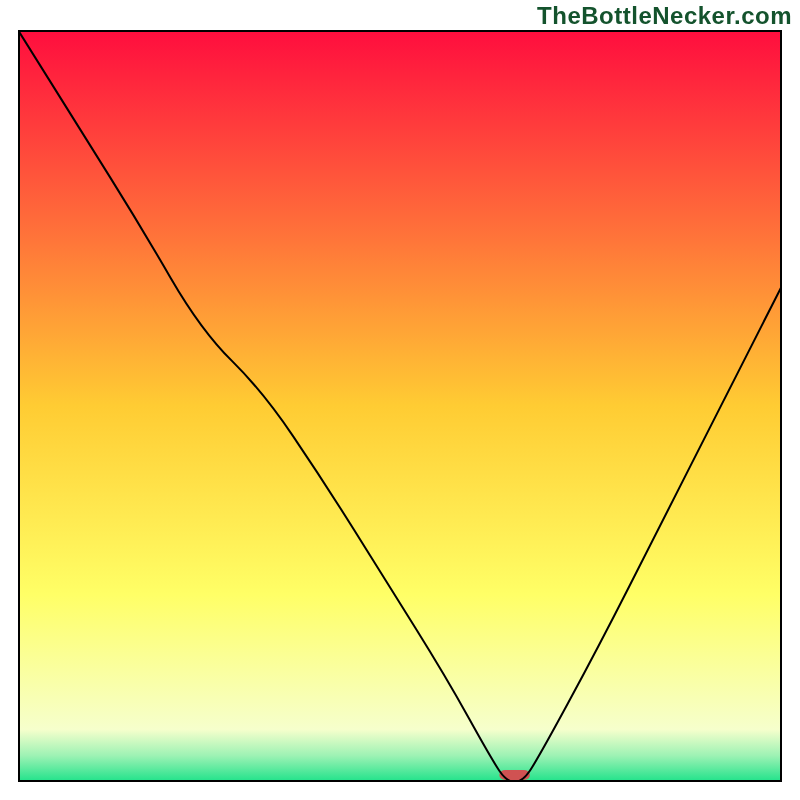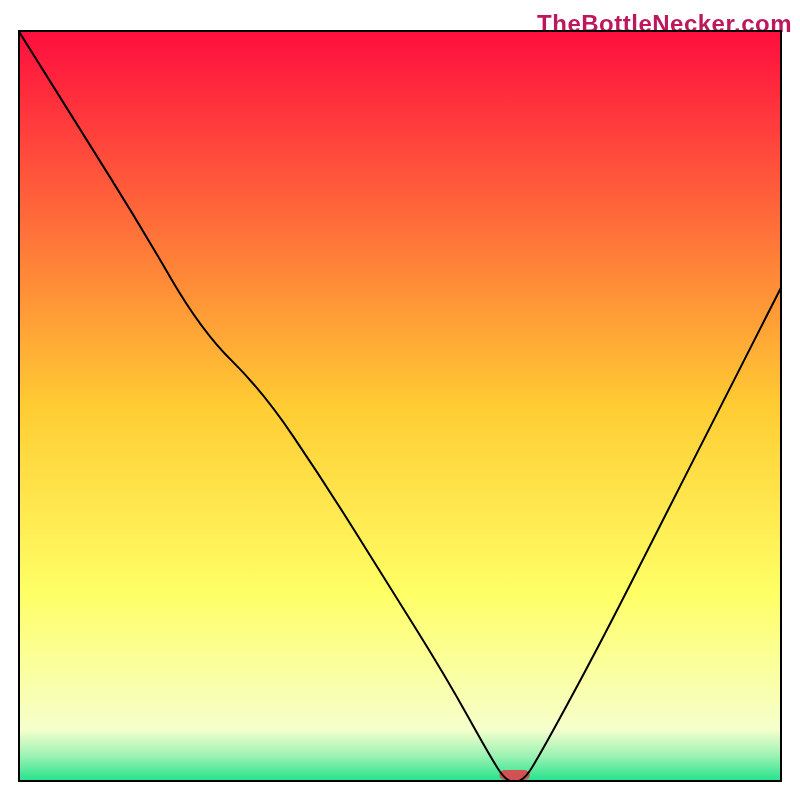--- a/index.html
+++ b/index.html
@@ -13,25 +13,25 @@
   }
   .frame {
     position: relative;
     width: 800px;
     height: 800px;
     background: #ffffff;
     box-sizing: border-box;
   }
   .watermark {
     position: absolute;
-    top: 10px;
+    top: 2px;
     right: 8px;
     font-size: 24px;
     font-weight: 600;
-    color: #be185d;
+    color: #14532d;
     letter-spacing: 0.5px;
     user-select: none;
   }
   .plot {
     position: absolute;
     left: 18px;
     top: 30px;
     width: 764px;
     height: 752px;
   }

